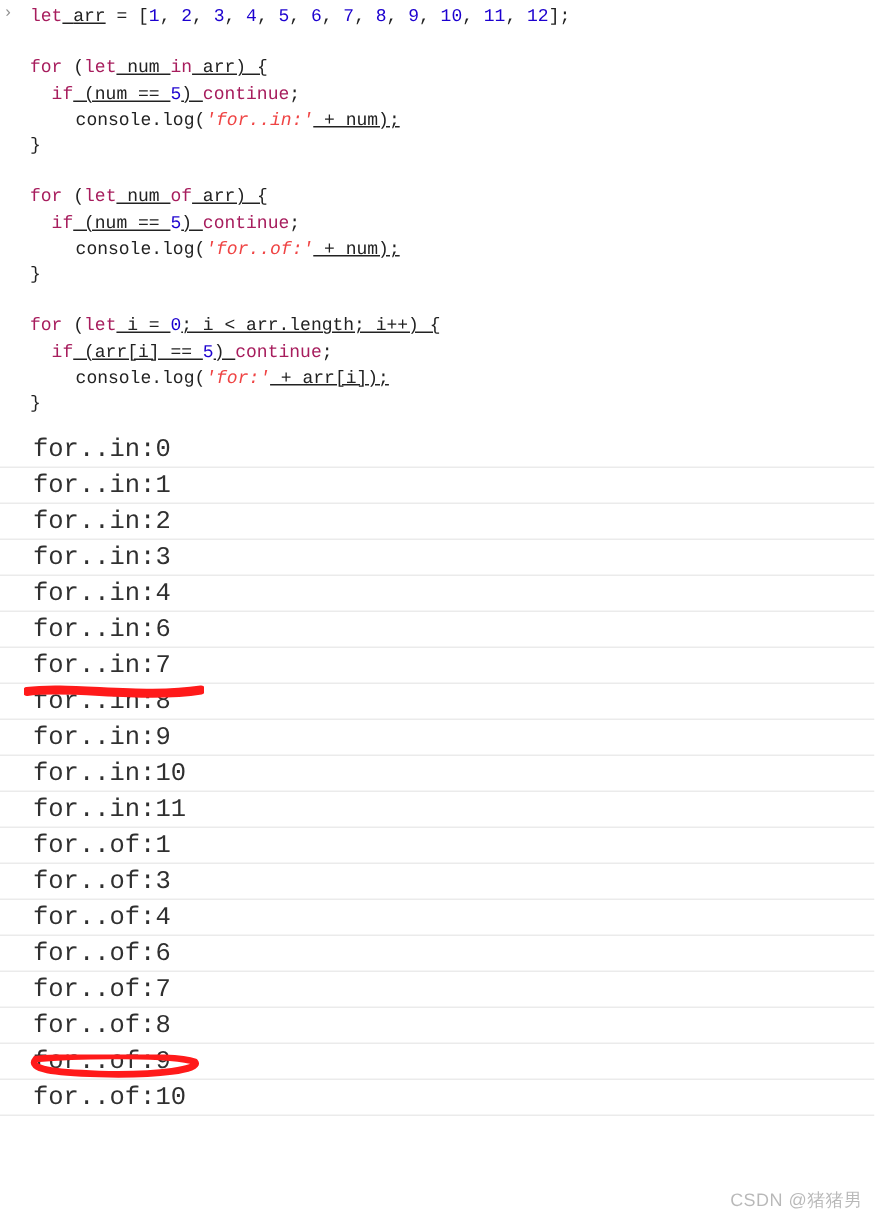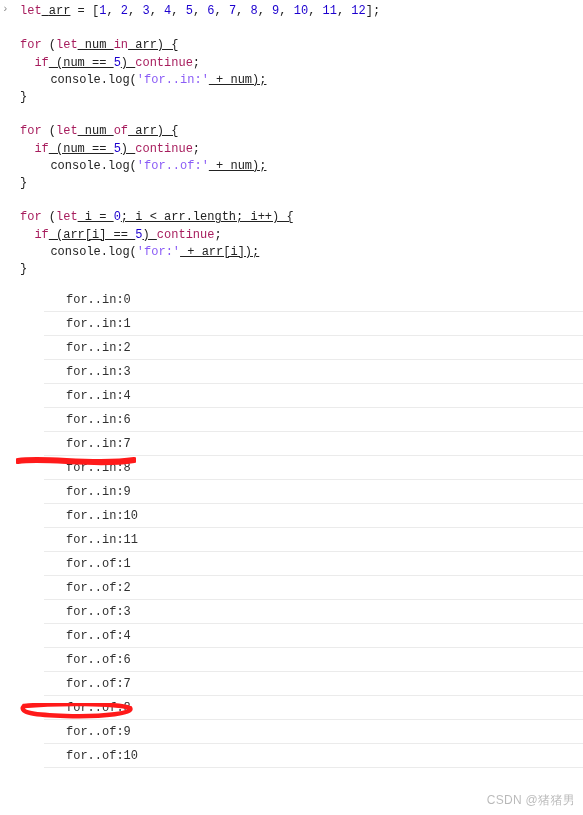--- a/index.html
+++ b/index.html
@@ -23,39 +23,38 @@
     padding-left: 2px;
     user-select: none;
   }
   .code {
     white-space: pre;
     line-height: 17.2px;
     padding: 3px 0 10px 6px;
   }
   .kw { color: #a71d5d; }          
   .num { color: #1c00cf; }         
-  .str { color: #8b5cf6; }         
+  .str { color: #ef4444; font-style: italic; }         
   .id  { color: #222; text-decoration: underline; }            
   .fn  { color: #222; margin-left: 16px; }
   .pn  { color: #222; }            
 
   .out {
     border-collapse: collapse;
     width: 100%;
   }
   .out-row {
     border-bottom: 1px solid #ebebeb;
     padding: 4.5px 0 4.5px 22px;
     font-family: Consolas, Menlo, Monaco, "Courier New", monospace;
-    font-size: 12px;
+    font-size: 17px;
     color: #303030;
     height: 24px;
     line-height: 15px;
     position: relative;
-    margin-left: 44px;
   }
 
   .annotation {
     position: absolute;
     pointer-events: none;
   }
   .watermark {
     position: absolute;
     right: 8px;
     bottom: 6px;
@@ -94,21 +93,20 @@
     <div class="out-row">for..in:2</div>
     <div class="out-row">for..in:3</div>
     <div class="out-row">for..in:4</div>
     <div class="out-row">for..in:6</div>
     <div class="out-row">for..in:7</div>
     <div class="out-row">for..in:8</div>
     <div class="out-row">for..in:9</div>
     <div class="out-row">for..in:10</div>
     <div class="out-row">for..in:11</div>
     <div class="out-row">for..of:1</div>
-    <div class="out-row">for..of:2</div>
     <div class="out-row">for..of:3</div>
     <div class="out-row">for..of:4</div>
     <div class="out-row">for..of:6</div>
     <div class="out-row">for..of:7</div>
     <div class="out-row">for..of:8</div>
     <div class="out-row">for..of:9</div>
     <div class="out-row">for..of:10</div>
   </div>
 
 <svg class="annotation" style="left:16px; top:455px; width:120px; height:14px;" viewBox="0 0 120 14">

